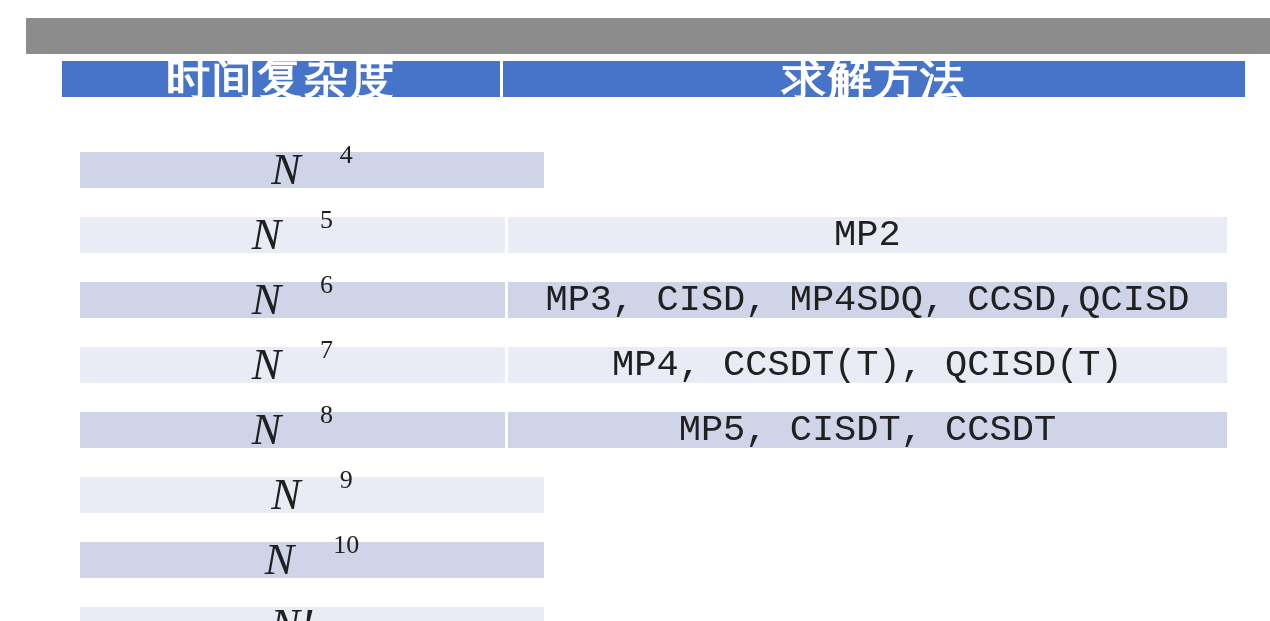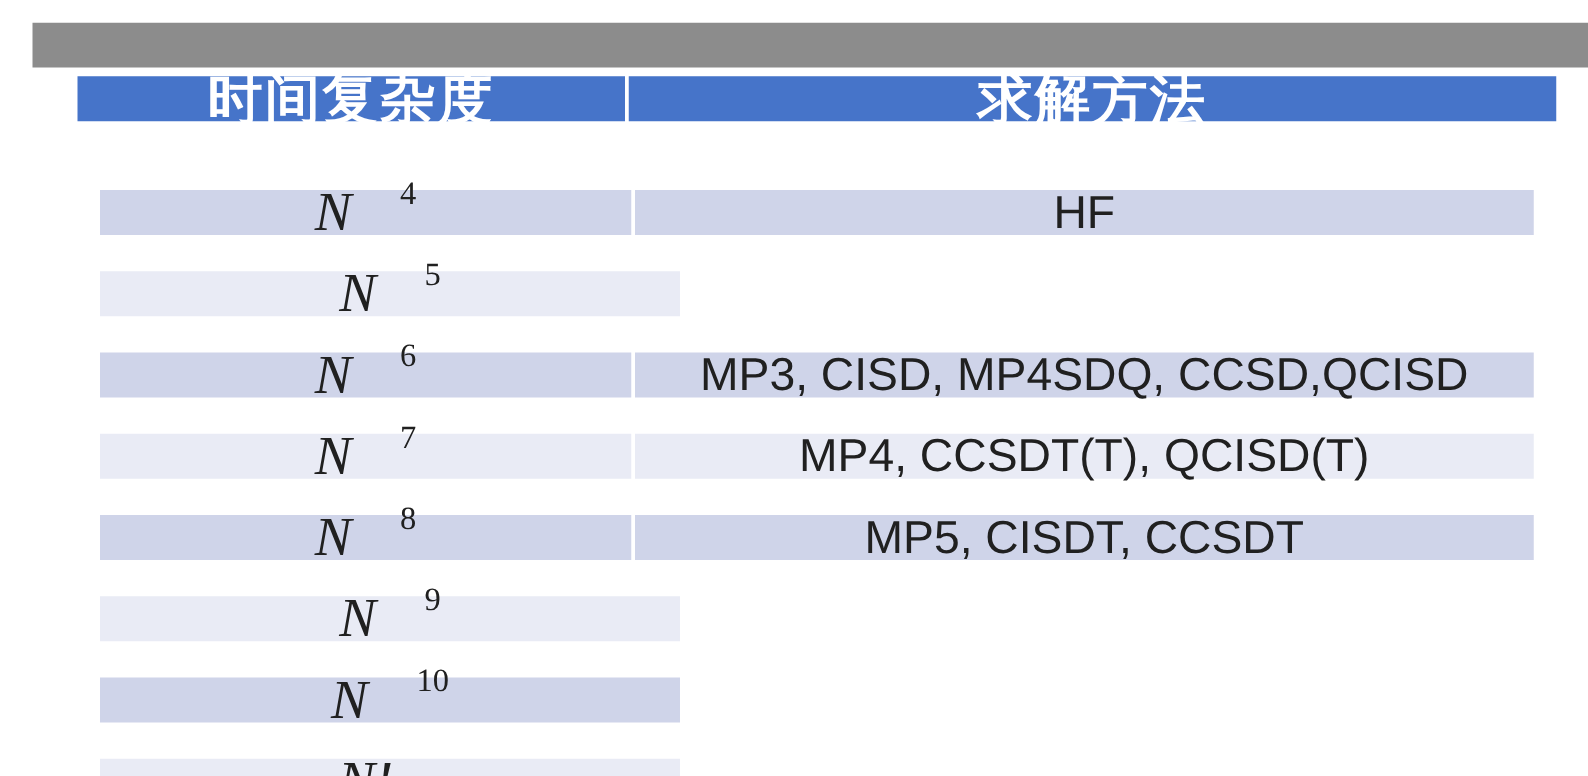--- a/index.html
+++ b/index.html
@@ -42,21 +42,21 @@
     column-gap: 3px;
     height: 62px;
   }
   .trow.header { height: 70px; }
   .cell {
     display: flex;
     align-items: center;
     justify-content: center;
   }
   .col-complexity { width: 464px; }
-  .col-methods { width: 788px; }
+  .col-methods { width: 788px; font-family: Liberation Mono, monospace; }
   .trow.header .cell {
     background: var(--header-bg);
     color: var(--header-text);
     font-size: 44px;
     font-weight: bold;
     letter-spacing: 2px;
   }
   .tbody .trow:nth-child(odd) .cell { background: var(--band-dark); }
   .tbody .trow:nth-child(even) .cell { background: var(--band-light); }
   .tbody .cell { color: var(--body-text); }
@@ -93,28 +93,28 @@
     </div>
   </div>
 
   <div class="tbody" style="display:flex;flex-direction:column;row-gap:3px;">
 
     <div class="trow">
       <div class="cell col-complexity">
         <span class="nbase">N</span>
           <span class="nsup">4</span>
       </div>
-      <div class="cell col-methods">HF</div>
     </div>
 
     <div class="trow">
       <div class="cell col-complexity">
         <span class="nbase">N</span>
           <span class="nsup">5</span>
       </div>
+      <div class="cell col-methods">MP2</div>
     </div>
 
     <div class="trow">
       <div class="cell col-complexity">
         <span class="nbase">N</span>
           <span class="nsup">6</span>
       </div>
       <div class="cell col-methods">MP3, CISD, MP4SDQ, CCSD,QCISD</div>
     </div>
 

